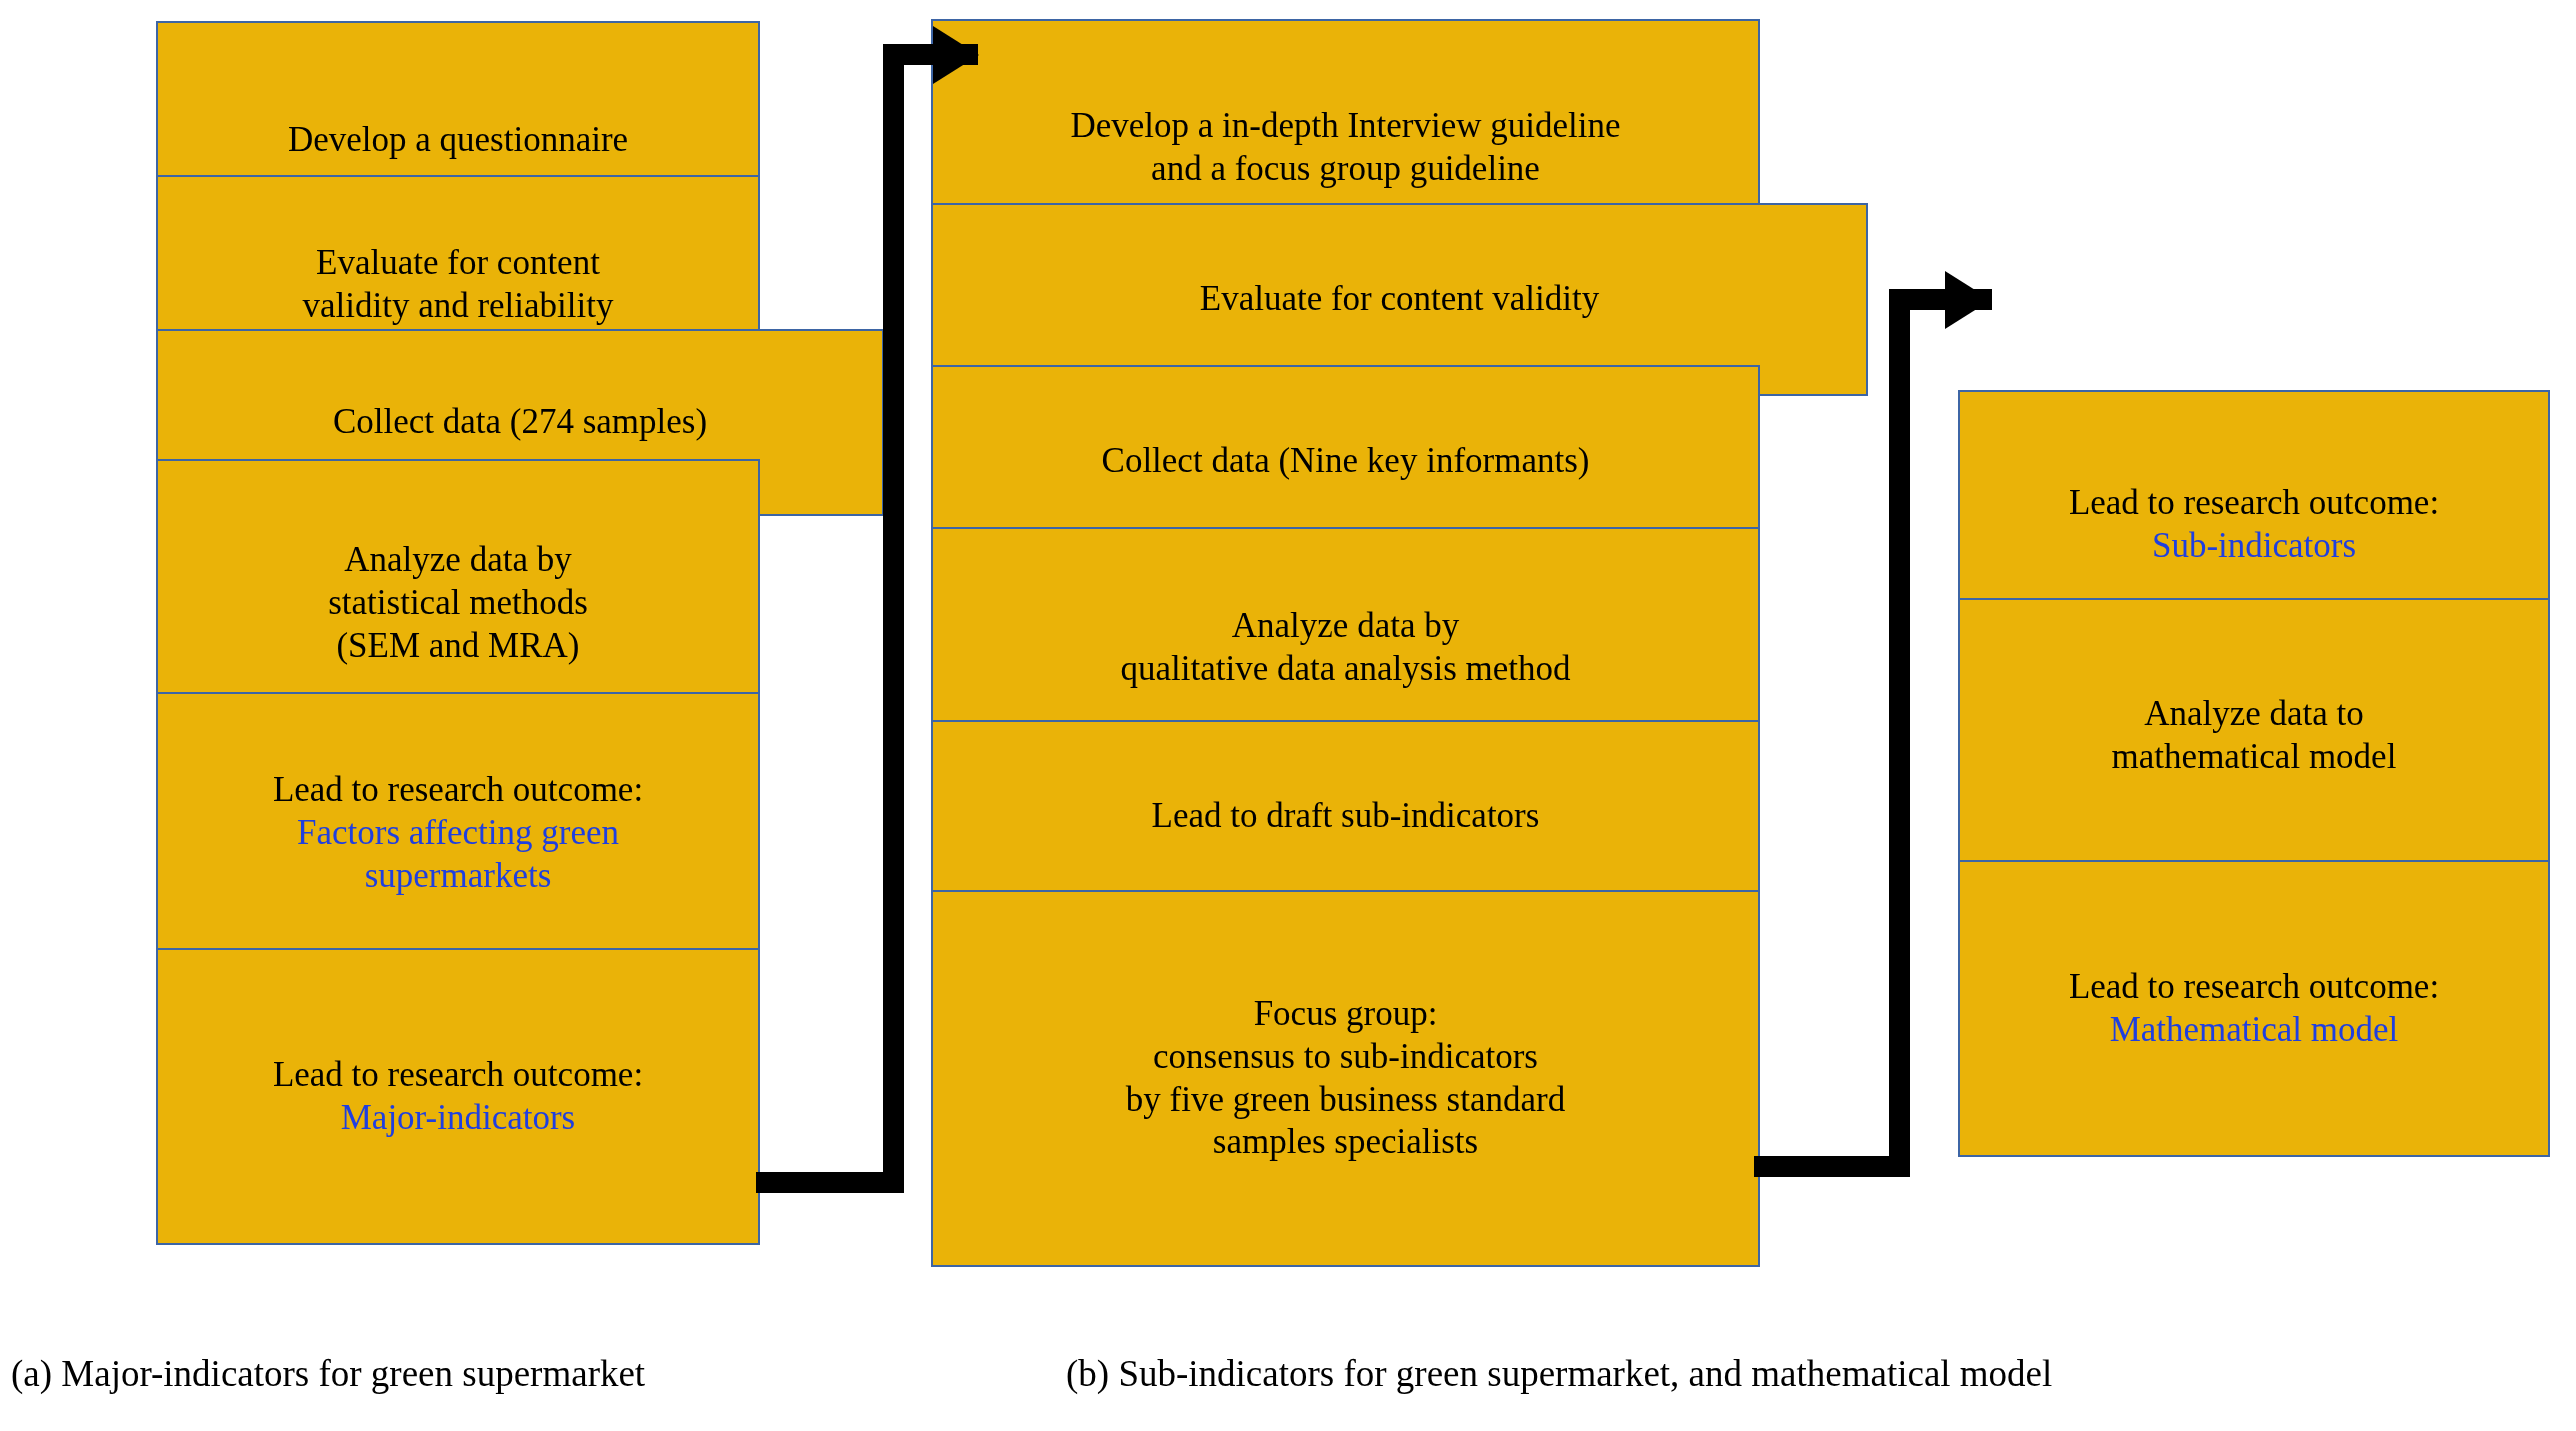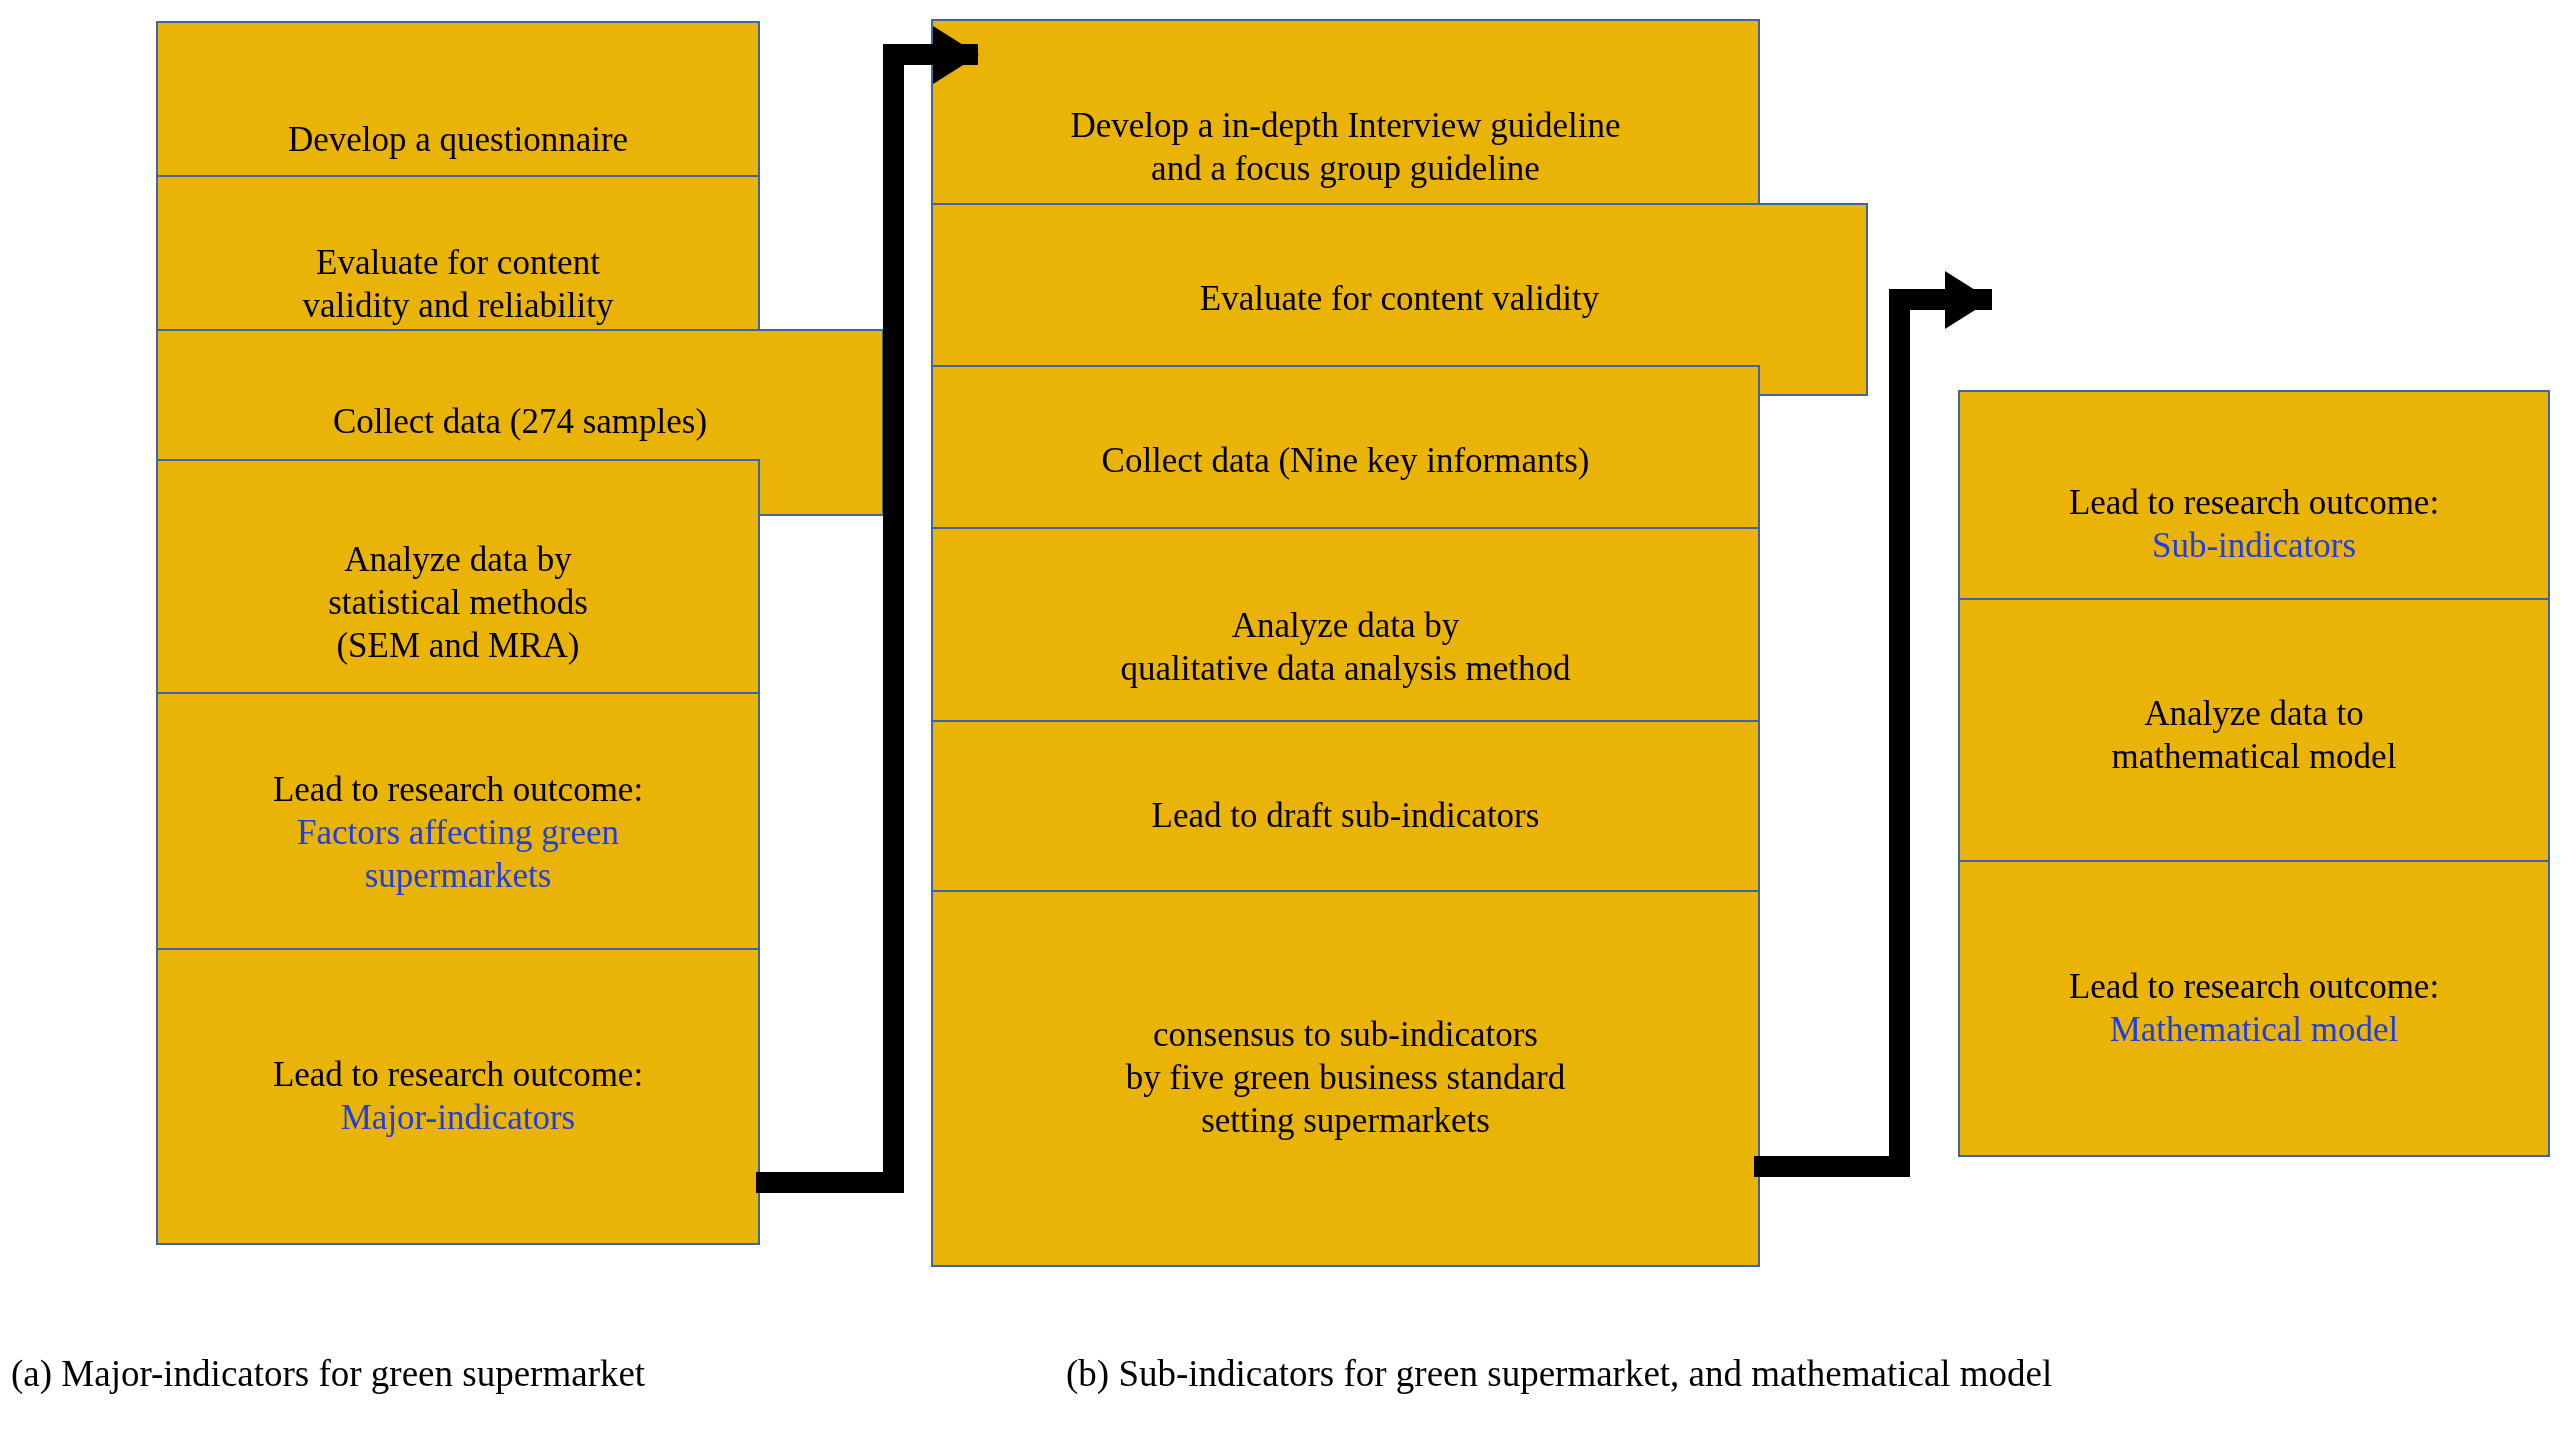--- a/index.html
+++ b/index.html
@@ -196,23 +196,24 @@
     </span>
   </div>
 
   <div class="arrow-down" style="left: 1312px; top: 912px; width: 64px; height: 127px;">
     <div class="shaft" style="width: 38px; height: 77px;"></div>
     <div class="head" style="border-top-width: 49px; border-left-width: 33px; border-right-width: 33px;"></div>
   </div>
 
   <div class="node" style="left: 931px; top: 890px; width: 829px; height: 377px;">
     <span>
+      <span class="ln">Focus group:</span>
       <span class="ln">consensus to sub-indicators</span>
       <span class="ln">by five green business standard</span>
-      <span class="ln">setting supermarkets</span>
+      <span class="ln">samples specialists</span>
     </span>
   </div>
 
   <div class="node" style="left: 1958px; top: 390px; width: 592px; height: 270px;">
     <span>
       <span class="ln">Lead to research outcome:</span>
       <span class="ln accent">Sub-indicators</span>
     </span>
   </div>
 

